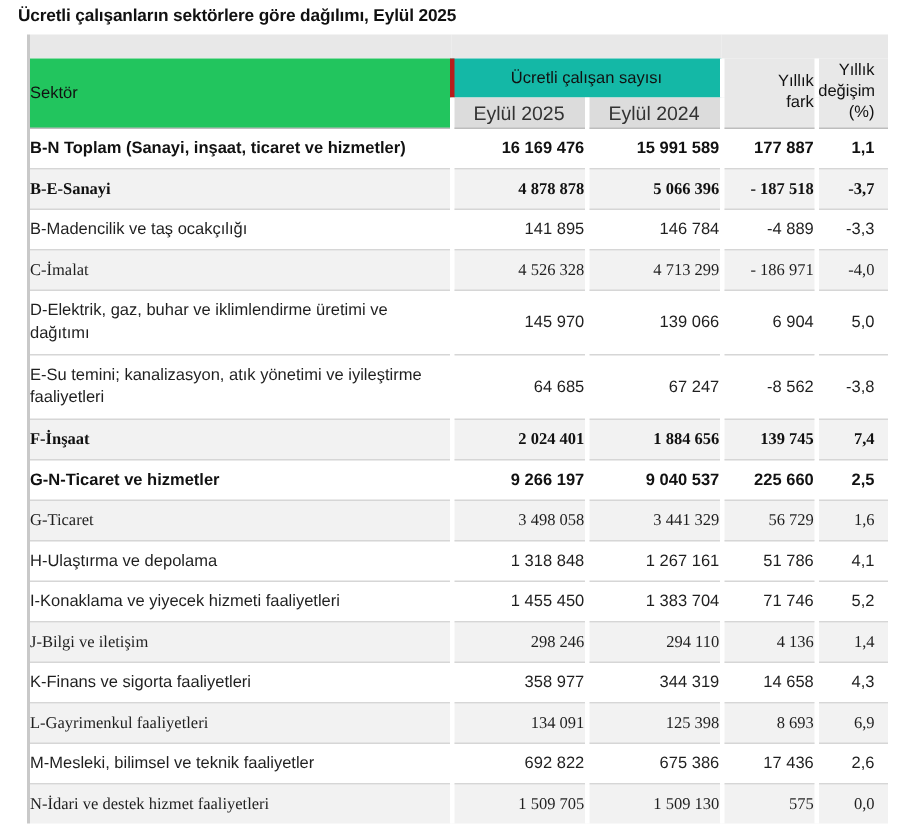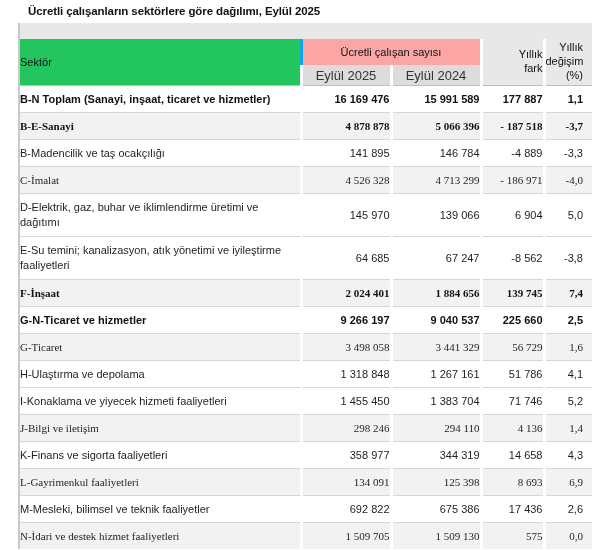--- a/index.html
+++ b/index.html
@@ -19,21 +19,21 @@
     position: relative;
     width: 600px;
     height: 550px;
     box-sizing: border-box;
   }
 
   .title {
     font-size: 11.5px;
     font-weight: bold;
     color: #111111;
-    padding: 5px 0 6px 28px;
+    padding: 5px 0 6px 12px;
     letter-spacing: -0.1px;
     white-space: nowrap;
   }
 
   .table-wrap {
     margin: 0 10px 0 18px;
     border-left: 2px solid #c9c9c9;
   }
 
   table.grid {
@@ -58,28 +58,28 @@
   .hdr-sector {
     background: #22c55e;
     font-weight: bold;
     font-size: 11px;
     color: #111111;
     text-align: left;
     padding: 0 0 8px 10px;
     vertical-align: bottom;
   }
   .hdr-group {
-    background: #fca5a5;
+    background: #14b8a6;
     font-weight: bold;
     font-size: 11px;
     color: #111111;
     text-align: center;
     vertical-align: middle;
     height: 26px;
-    border-left: 3px solid #0ea5e9;
+    border-left: 3px solid #b91c1c;
     border-right: 3px solid #ffffff;
   }
   .hdr-sub {
     background: #dcdcdc;
     font-size: 13px;
     color: #333333;
     text-align: center;
     vertical-align: middle;
     height: 20px;
     border-left: 3px solid #ffffff;

